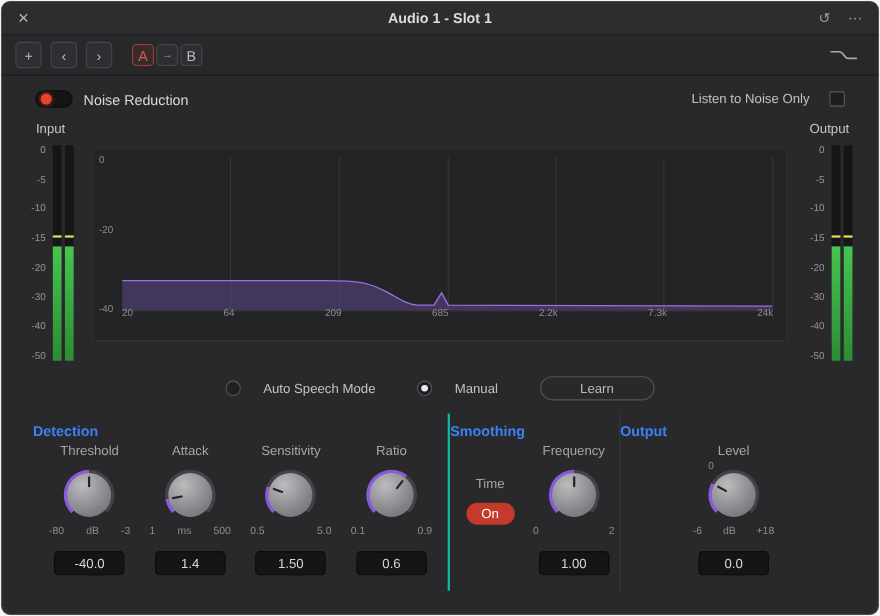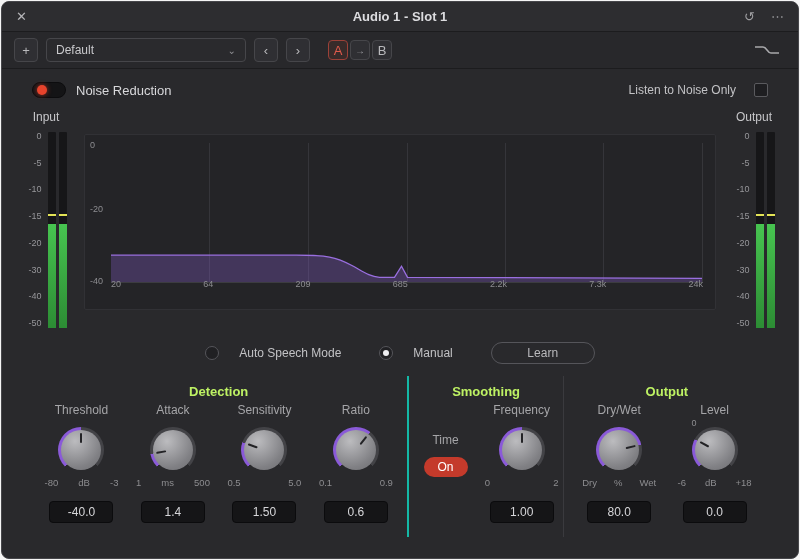--- a/index.html
+++ b/index.html
@@ -74,21 +74,21 @@
   .radio.selected::after { content:""; position:absolute; inset:3px; border-radius:50%; background:#ededf0; }
   .learn-btn { width:104px; height:22px; border-radius:11px; border:1px solid #55555a;
     background:transparent; color:#b9b9bc; font-size:12px; font-family:inherit; }
 
   
   .controls { display:flex; margin:12px 28px 0; }
   .group { padding:8px 0 14px; }
   .group.detection { flex:0 0 51%; }
   .group.smoothing { flex:0 0 21%; border-left:2px solid #14b8a6; }
   .group.output    { flex:0 0 28%; border-left:1px solid #3a3a3e; }
-  .group h3 { text-align:center; font-size:13px; font-weight:bold; color:#bef264; }
+  .group h3 { text-align:left; font-size:13px; font-weight:bold; color:#3b82f6; }
   .knob-row { display:flex; justify-content:space-evenly; align-items:flex-start; margin-top:4px; }
   .knob-unit { display:flex; flex-direction:column; align-items:center; width:80px; }
   .knob-label { font-size:12px; color:#a5a5a8; height:16px; }
   .knob { position:relative; width:46px; height:46px; margin:8px 0 4px; }
   .ring { position:absolute; inset:0; border-radius:50%;
     background:conic-gradient(from 225deg,#434347 0deg 270deg,transparent 270deg 360deg); }
   .cap { position:absolute; inset:3px; border-radius:50%;
     background:radial-gradient(circle at 35% 28%, #bcbcbf, #808084 68%, #6e6e72); }
   .pointer-wrap { position:absolute; inset:3px; }
   .pointer { position:absolute; left:50%; top:3px; width:2px; height:10px;
@@ -112,24 +112,20 @@
     <span class="close">✕</span>
     <div class="title">Audio 1 - Slot 1</div>
     <div class="tb-right">
       <span>↺</span>
       <span>⋯</span>
     </div>
   </div>
 
   <div class="toolbar">
     <button class="sq">+</button>
-    <div class="preset-select">
-      <span>Default</span>
-      <span class="chev">⌄</span>
-    </div>
     <button class="sq">‹</button>
     <button class="sq">›</button>
     <div class="ab-group">
       <button class="sq a-btn">A</button>
       <span class="sq mid">→</span>
       <button class="sq b-btn">B</button>
     </div>
     <div class="tool-spacer"></div>
     <span class="bypass">
       <svg width="26" height="16" viewBox="0 0 26 16">
@@ -337,36 +333,20 @@
             <span>2</span>
           </div>
           <div class="valuebox">1.00</div>
         </div>
       </div>
     </section>
 
     <section class="group output">
       <h3>Output</h3>
       <div class="knob-row">
-        <div class="knob-unit">
-          <div class="knob-label">Dry/Wet</div>
-          <div class="knob">
-            <div class="ring" style="background: conic-gradient(from 225deg, rgb(138, 90, 216) 0deg, rgb(138, 90, 216) 211deg, rgb(67, 67, 71) 211deg, rgb(67, 67, 71) 270deg, transparent 270deg, transparent 360deg);"></div>
-              <div class="cap"></div>
-              <div class="pointer-wrap" style="transform: rotate(76deg);">
-                <div class="pointer"></div>
-              </div>
-          </div>
-          <div class="range">
-            <span>Dry</span>
-            <span>%</span>
-            <span>Wet</span>
-          </div>
-          <div class="valuebox">80.0</div>
-        </div>
 
         <div class="knob-unit">
           <div class="knob-label">Level</div>
           <div class="knob">
             <span class="zero-label">0</span>
             <div class="ring" style="background: conic-gradient(from 225deg, rgb(138, 90, 216) 0deg, rgb(138, 90, 216) 73deg, rgb(67, 67, 71) 73deg, rgb(67, 67, 71) 270deg, transparent 270deg, transparent 360deg);"></div>
               <div class="cap"></div>
               <div class="pointer-wrap" style="transform: rotate(-62deg);">
                 <div class="pointer"></div>
               </div>

